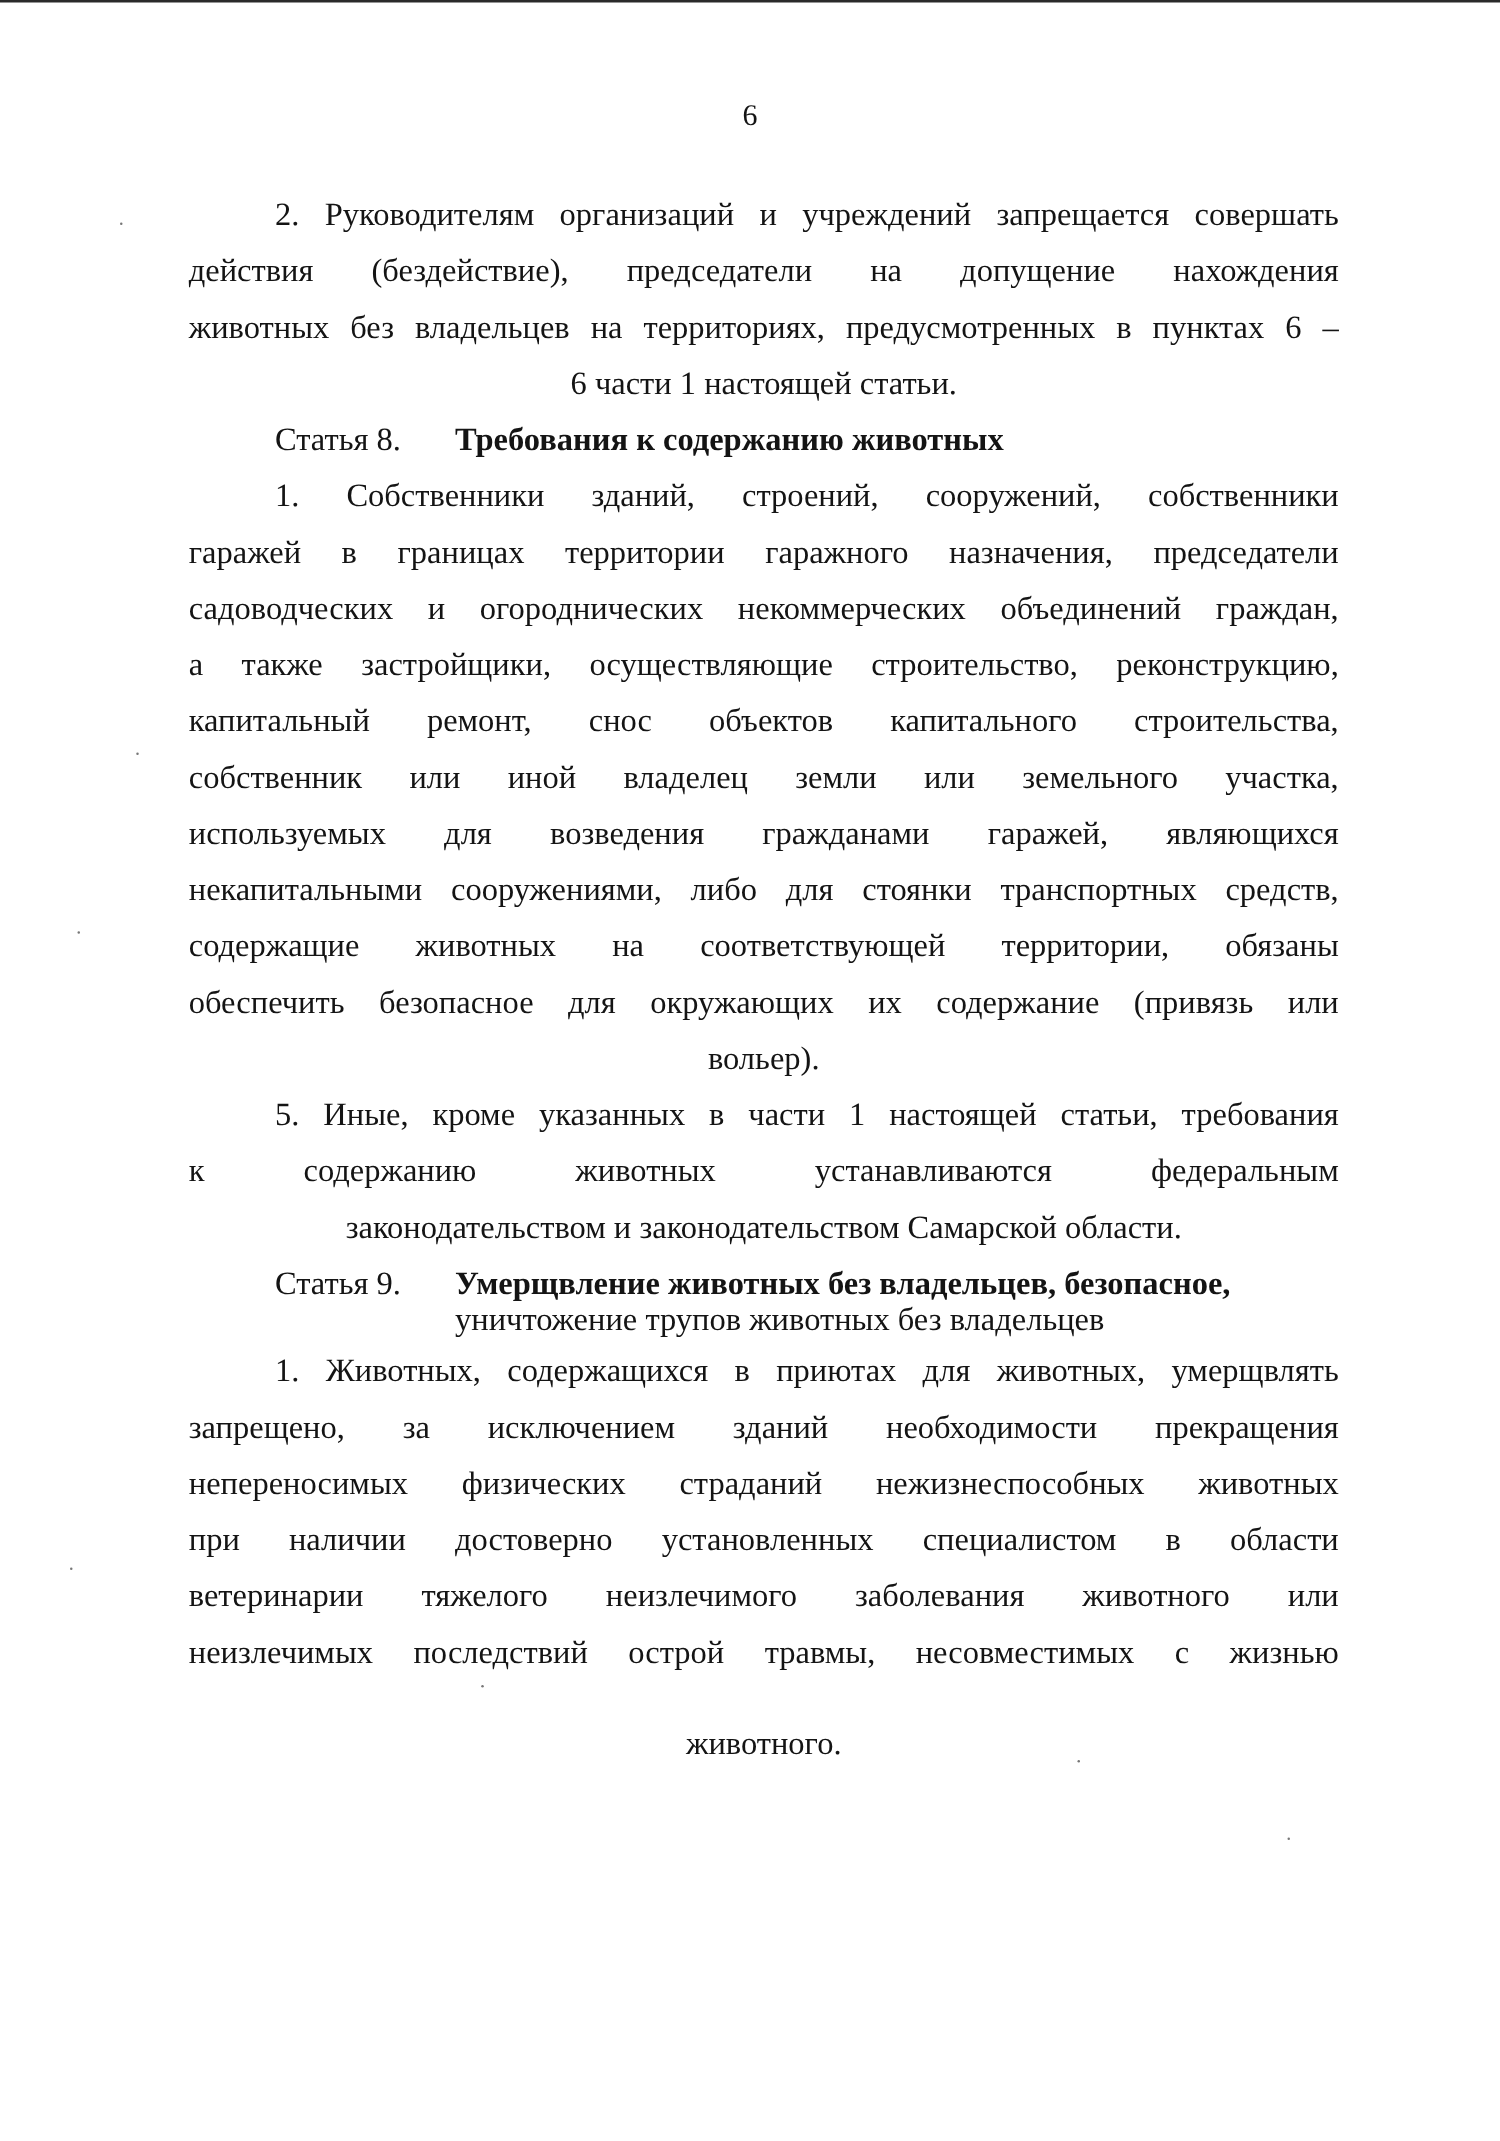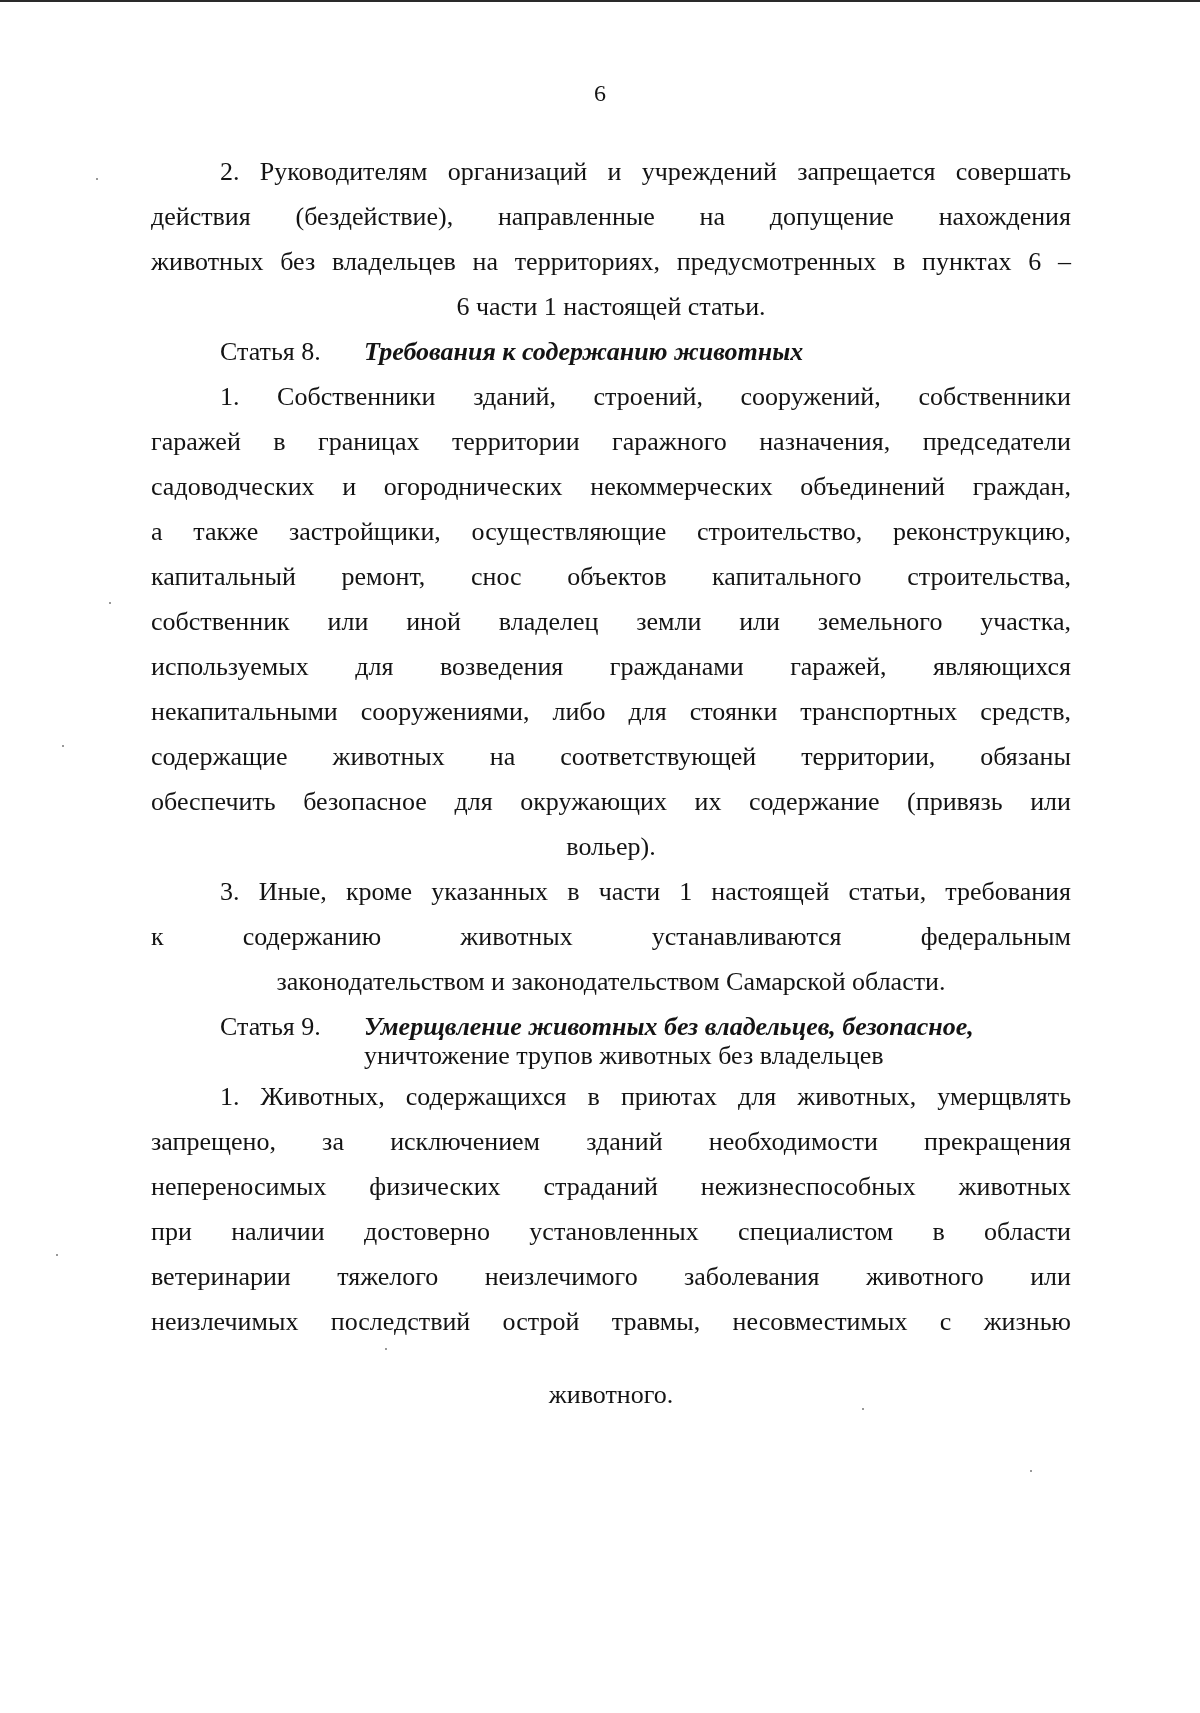--- a/index.html
+++ b/index.html
@@ -4,34 +4,34 @@
   <style>
     html, body { margin: 0; padding: 0; background: #ffffff; }
     body { width: 1200px; height: 1713px; position: relative; overflow: hidden; font-family: "Liberation Serif", "DejaVu Serif", serif; color: #141414; }
     .topline { position: absolute; left: 0; top: 0; width: 1200px; height: 2px; background: #2a2a2a; }
     .page-number { position: absolute; top: 80px; left: 0; width: 1200px; text-align: center; font-size: 24px; }
     .line { position: absolute; left: 151px; width: 920px; font-size: 26px; line-height: 30px; white-space: nowrap; text-align: center; }
     .just { text-align: justify; text-align-last: justify; }
     .indent { left: 220px; width: 851px; }
     .art-head { position: absolute; left: 220px; font-size: 26px; line-height: 32px; white-space: nowrap; }
     .art-label { display: inline-block; width: 144px; }
-    .art-title { font-weight: bold; font-style: italic; }
+    .art-title { font-weight: bold; }
     .art-title2 { position: absolute; left: 364px; font-size: 26px; line-height: 32px; font-weight: normal; white-space: nowrap; }
     .speck { position: absolute; width: 2px; height: 2px; background: #777; border-radius: 1px; }
   </style>
 </head>
 <body>
 
 <div class="topline"></div>
 
 <div class="page-number">6</div>
 
 <div>
   <div class="line just indent" style="top:157px">2. Руководителям организаций и учреждений запрещается совершать</div>
-  <div class="line just" style="top:202px">действия (бездействие), направленные на допущение нахождения</div>
+  <div class="line just" style="top:202px">действия (бездействие), председатели на допущение нахождения</div>
   <div class="line just" style="top:247px">животных без владельцев на территориях, предусмотренных в пунктах 6 –</div>
   <div class="line" style="top:292px">6 части 1 настоящей статьи.</div>
 </div>
 
 <div class="art-head" style="top:336px">
   <span class="art-label">Статья 8.</span><span class="art-title">Требования к содержанию животных</span>
 </div>
 
 <div>
   <div class="line just indent" style="top:382px">1. Собственники зданий, строений, сооружений, собственники</div>
@@ -41,21 +41,21 @@
   <div class="line just" style="top:562px">капитальный ремонт, снос объектов капитального строительства,</div>
   <div class="line just" style="top:607px">собственник или иной владелец земли или земельного участка,</div>
   <div class="line just" style="top:652px">используемых для возведения гражданами гаражей, являющихся</div>
   <div class="line just" style="top:697px">некапитальными сооружениями, либо для стоянки транспортных средств,</div>
   <div class="line just" style="top:742px">содержащие животных на соответствующей территории, обязаны</div>
   <div class="line just" style="top:787px">обеспечить безопасное для окружающих их содержание (привязь или</div>
   <div class="line" style="top:832px">вольер).</div>
 </div>
 
 <div>
-  <div class="line just indent" style="top:877px">3. Иные, кроме указанных в части 1 настоящей статьи, требования</div>
+  <div class="line just indent" style="top:877px">5. Иные, кроме указанных в части 1 настоящей статьи, требования</div>
   <div class="line just" style="top:922px">к содержанию животных устанавливаются федеральным</div>
   <div class="line" style="top:967px">законодательством и законодательством Самарской области.</div>
 </div>
 
 <div class="art-head" style="top:1011px">
   <span class="art-label">Статья 9.</span><span class="art-title">Умерщвление животных без владельцев, безопасное,</span>
 </div>
 <div class="art-title2" style="top:1040px">уничтожение трупов животных без владельцев</div>
 
 <div>

